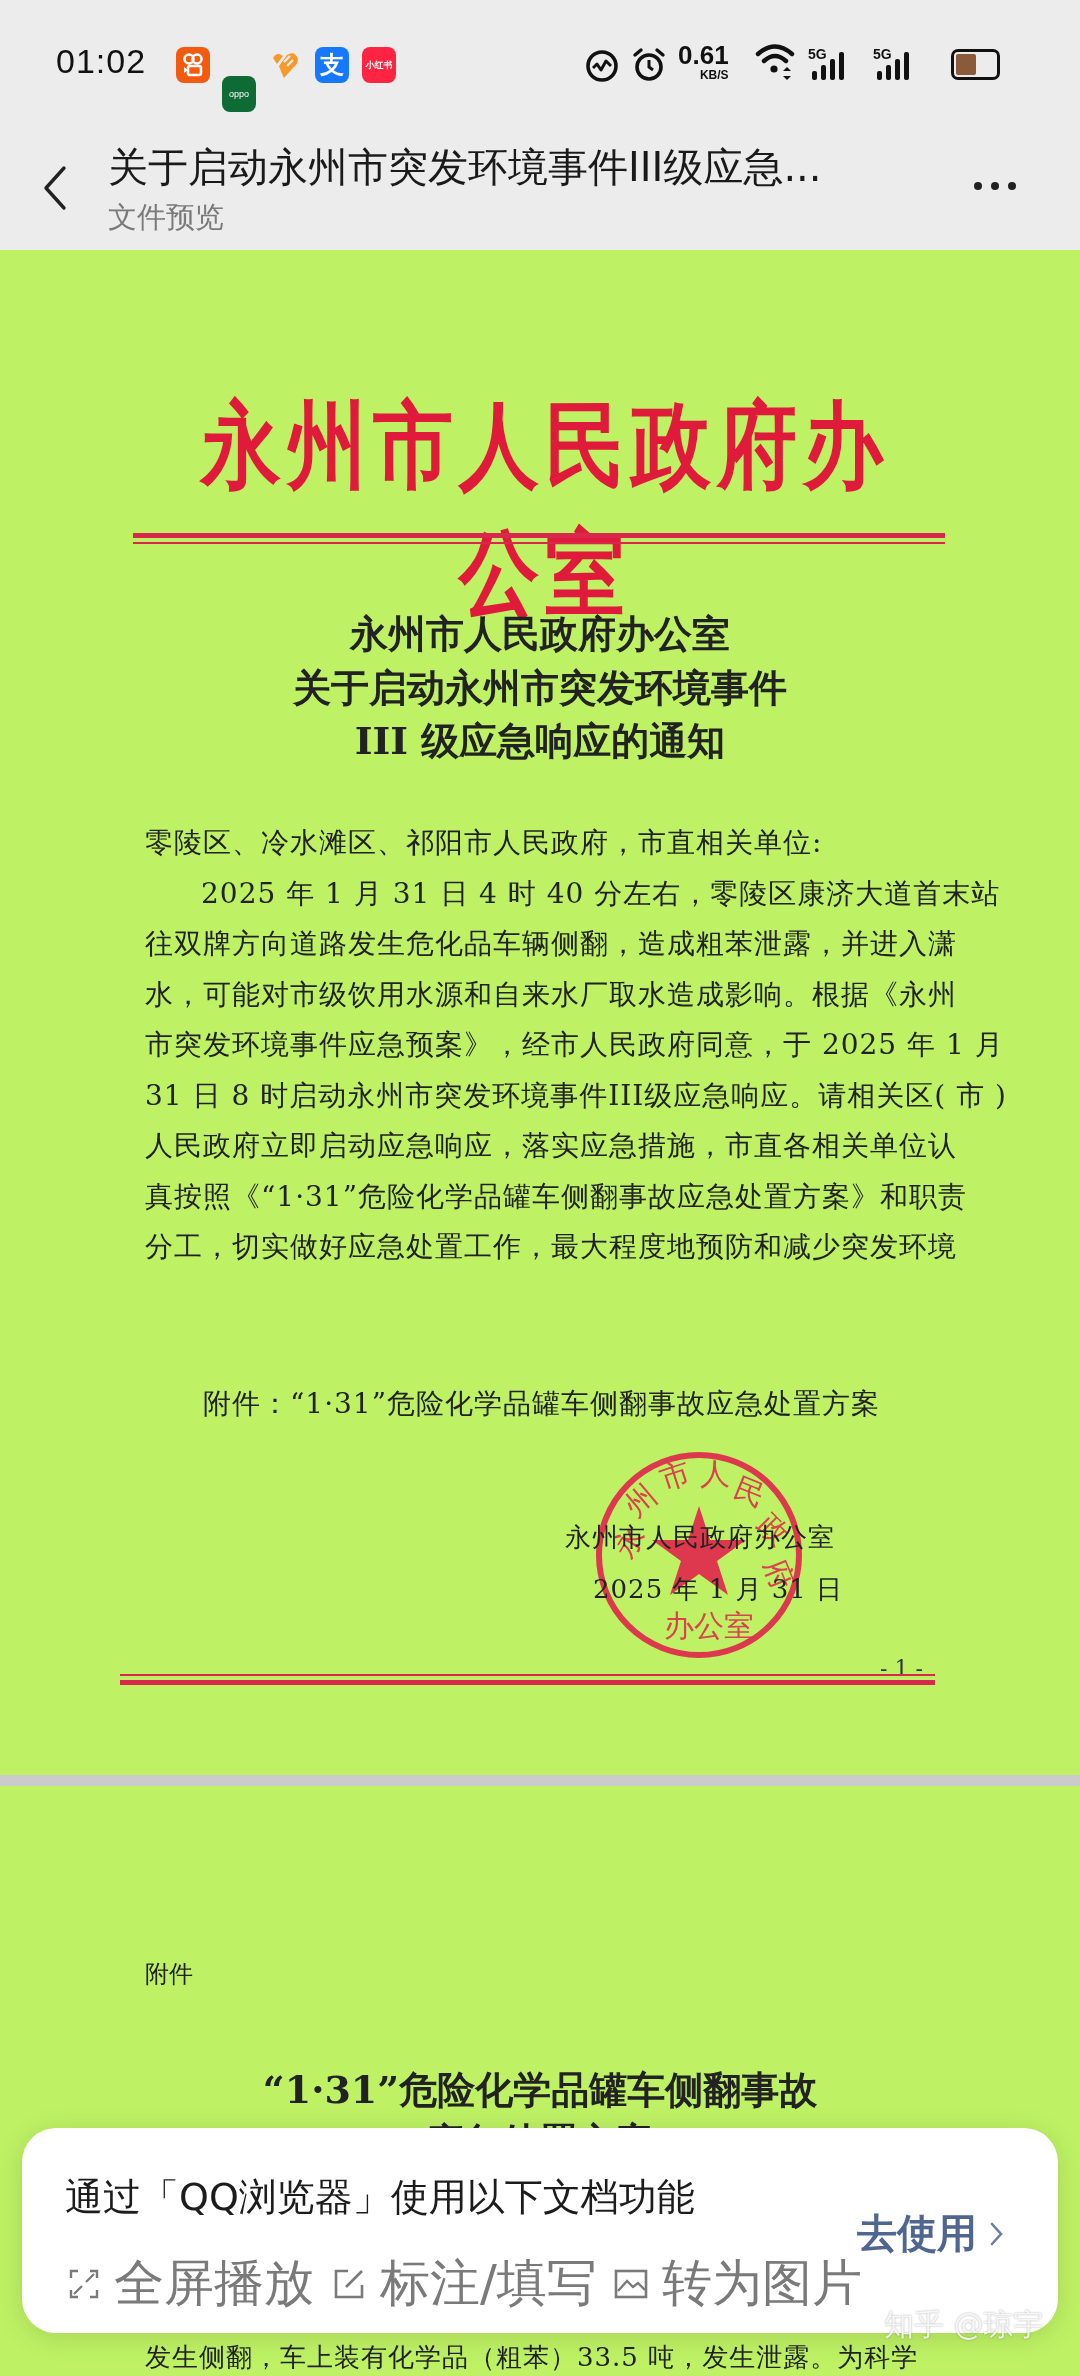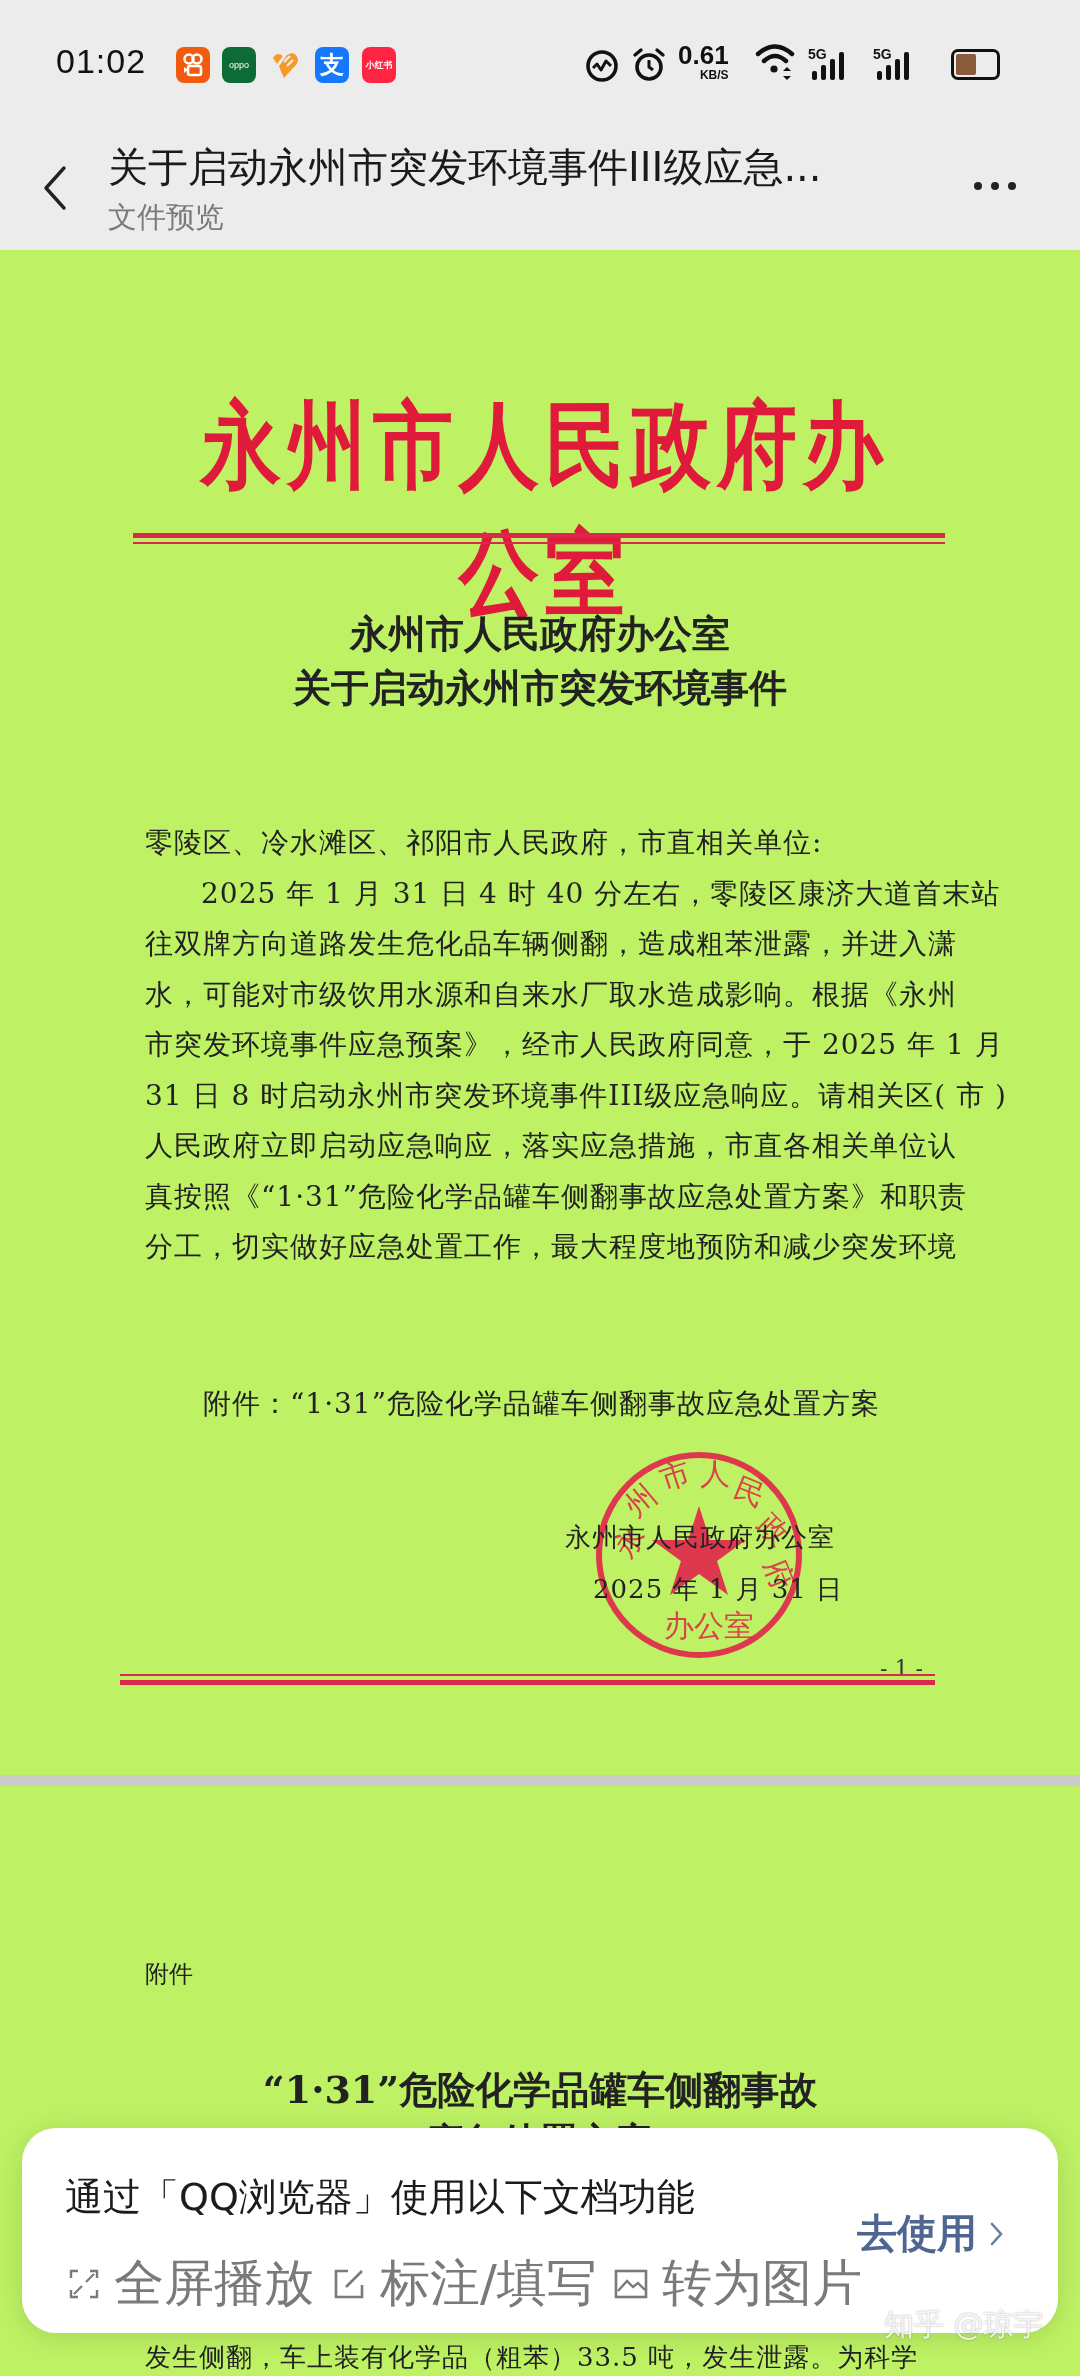--- a/index.html
+++ b/index.html
@@ -70,21 +70,21 @@
   <div class="sb-time">01:02</div>
 
   <div class="app-ico" style="left:176px;background:#f15a0f;">
     <svg width="22" height="26" viewBox="0 0 22 26">
         <circle cx="7" cy="7" r="4.5" fill="none" stroke="#fff" stroke-width="2.6"></circle>
         <circle cx="15" cy="7" r="4.5" fill="none" stroke="#fff" stroke-width="2.6"></circle>
         <rect x="6" y="14" width="13" height="9" rx="2" fill="none" stroke="#fff" stroke-width="2.6"></rect>
         <path d="M2 15 L6 18 L2 21 Z" fill="#fff"></path>
       </svg>
   </div>
-  <div class="app-ico" style="left:222px;background:#0e6b35;font-size:9px;font-weight:normal;">oppo</div>
+  <div class="app-ico" style="left:222px;background:#0e6b35;font-size:9px;font-weight:normal;margin-top:29px;">oppo</div>
   <div class="app-ico" style="left:268px;background:transparent;">
     <svg width="32" height="30" viewBox="0 0 32 30">
         <path d="M4 8 Q8 1 14 6 L8 14 Z" fill="#f59a2a"></path>
         <path d="M10 16 L18 5 Q26 0 29 9 Q29 14 24 18 L15 28 Q12 22 10 16 Z" fill="#f59a2a"></path>
         <path d="M15 12 L21 6 M18 16 L24 10" stroke="#ececec" stroke-width="2.4"></path>
       </svg>
   </div>
   <div class="app-ico" style="left:315px;background:#1677ff;font-size:24px;">支</div>
   <div class="app-ico" style="left:362px;background:#ff2442;font-size:9px;">小红书</div>
 
@@ -146,20 +146,21 @@
 
 <div class="viewer">
 
   <div class="page page1">
     <div class="red-head serif">永州市人民政府办公室</div>
     <div class="red-line-a" style="left:133px;top:283px;width:812px;"></div>
     <div class="red-line-b" style="left:133px;top:292px;width:812px;"></div>
 
     <div class="doc-title serif" style="top:358px;">永州市人民政府办公室</div>
     <div class="doc-title serif" style="top:412px;">关于启动永州市突发环境事件</div>
+    <div class="doc-title serif" style="top:465px;">III 级应急响应的通知</div>
 
     <div class="body-text serif" style="top:568px;">
       <p>零陵区、冷水滩区、祁阳市人民政府，市直相关单位:</p>
       <p class="indent">2025 年 1 月 31 日 4 时 40 分左右，零陵区康济大道首末站</p>
       <p>往双牌方向道路发生危化品车辆侧翻，造成粗苯泄露，并进入潇</p>
       <p>水，可能对市级饮用水源和自来水厂取水造成影响。根据《永州</p>
       <p>市突发环境事件应急预案》，经市人民政府同意，于 2025 年 1 月</p>
       <p>31 日 8 时启动永州市突发环境事件III级应急响应。请相关区( 市 )</p>
       <p>人民政府立即启动应急响应，落实应急措施，市直各相关单位认</p>
       <p>真按照《“1·31”危险化学品罐车侧翻事故应急处置方案》和职责</p>

